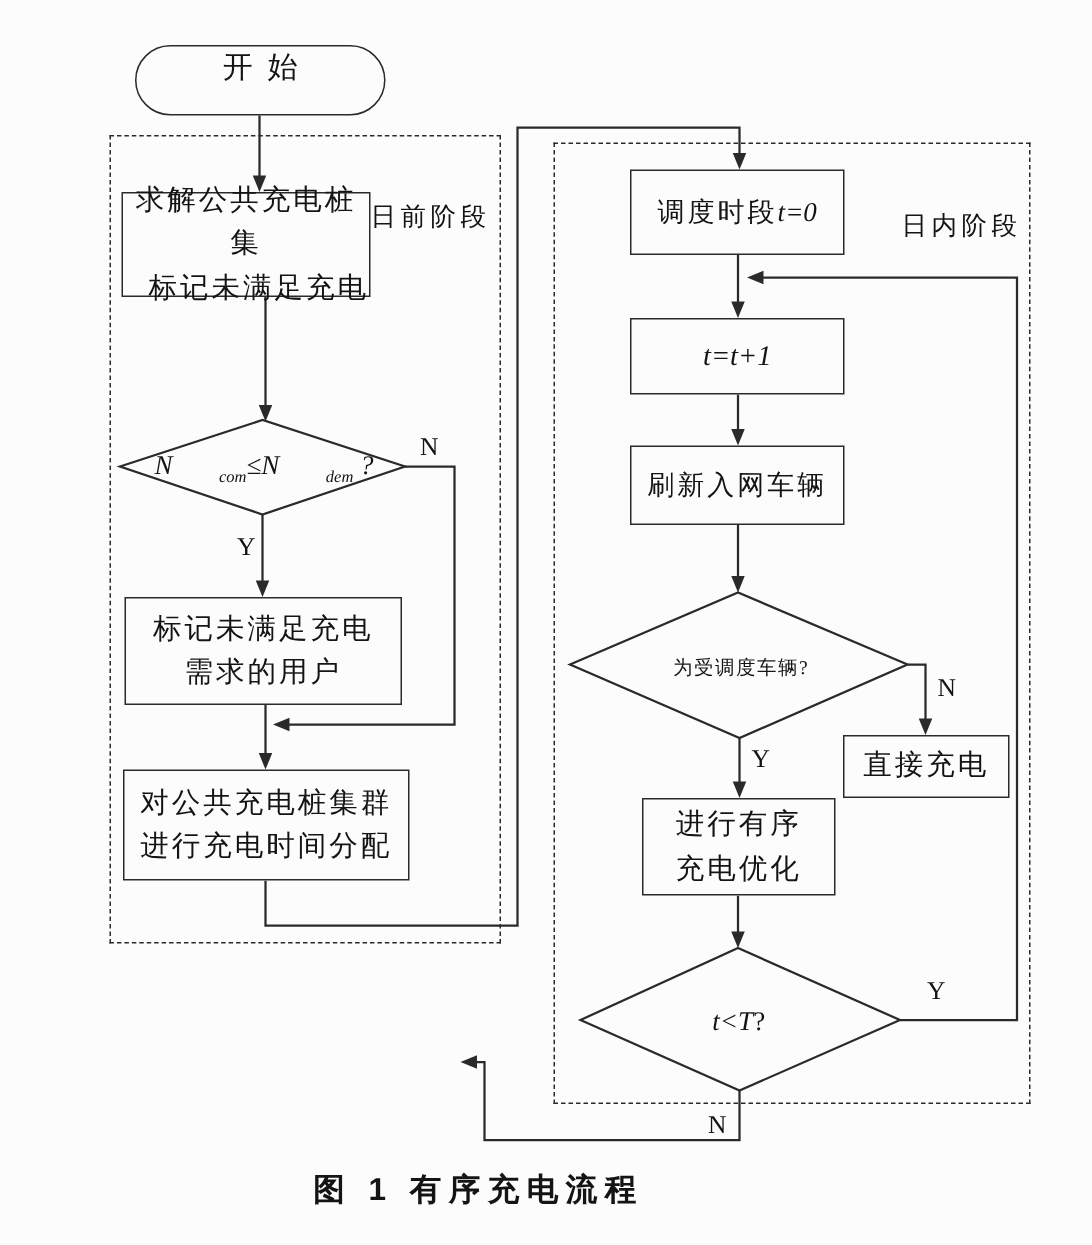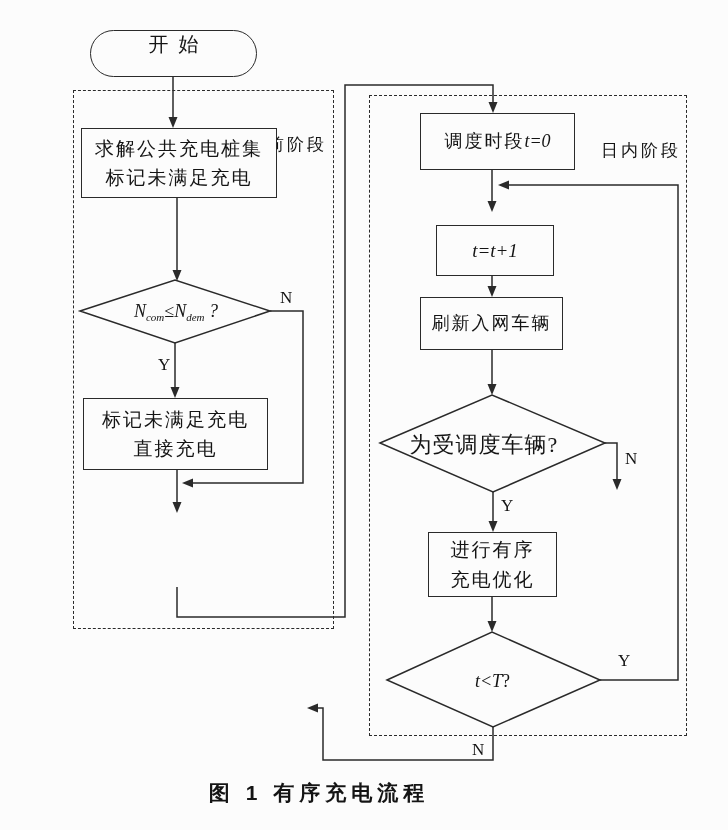--- a/index.html
+++ b/index.html
@@ -22,21 +22,21 @@
     position:absolute;border:1.6px solid #2a2a2a;background:#fcfcfc;
     border-radius:999px;display:flex;align-items:flex-start;justify-content:center;
     font-size:20px;letter-spacing:10px;text-indent:10px;box-sizing:border-box;
   }
   .dtext{
     position:absolute;transform:translate(-50%,-50%);
     white-space:nowrap;text-align:center;font-size:18px;letter-spacing:1px;
   }
   .branch{position:absolute;font-size:17px;font-family:"Liberation Serif","DejaVu Serif",serif;}
   .math{font-style:italic;font-family:"Liberation Serif","DejaVu Serif",serif;letter-spacing:0;}
-  .math sub{font-size:11px;letter-spacing:0;}
+  .math sub{font-size:11px;letter-spacing:0;margin-left:31px;}
   .caption{
     position:absolute;left:0;top:779px;width:600px;text-align:center;
     font-family:"Liberation Sans","DejaVu Sans",sans-serif;
     font-weight:bold;font-size:21px;letter-spacing:5px;text-indent:38px;
   }
 </style>
 </head>
 <body>
 
 <div class="canvas">
@@ -84,49 +84,56 @@
     </g>
   </svg>
 
   <div class="stage-label" style="left:247px;top:93px;">日前阶段</div>
   <div class="stage-label" style="left:601px;top:99px;">日内阶段</div>
 
   <div class="oval" style="left:90px;top:30px;width:167px;height:47px;">
     <span>开始</span>
   </div>
 
-  <div class="node" style="left:81px;top:128px;width:196px;height:70px;">
+  <div class="node" style="left:81px;top:128px;width:166px;height:70px;align-items:flex-end;">
     <div>求解公共充电桩集</div>
     <div>标记未满足充电</div>
   </div>
   <div class="node" style="left:83px;top:398px;width:185px;height:72px;">
     <div>标记未满足充电</div>
-    <div>直接充电</div>
+    <div>需求的用户</div>
+  </div>
+  <div class="node" style="left:82px;top:513px;width:191px;height:74px;">
+    <div>对公共充电桩集群</div>
+    <div>进行充电时间分配</div>
   </div>
 
-  <div class="node" style="left:420px;top:113px;width:155px;height:57px;font-size:18px;">
+  <div class="node" style="left:420px;top:113px;width:143px;height:57px;font-size:18px;">
     <div style="white-space:nowrap;">
       <span>调度时段</span><span class="math">t</span><span class="math">=0</span>
     </div>
   </div>
-  <div class="node" style="left:436px;top:212px;width:118px;height:51px;margin-top:13px;">
+  <div class="node" style="left:420px;top:212px;width:143px;height:51px;">
     <span class="math" style="font-size:19px;">t=t+1</span>
   </div>
   <div class="node" style="left:420px;top:297px;width:143px;height:53px;font-size:18px;">
     <span>刷新入网车辆</span>
   </div>
   <div class="node" style="left:428px;top:532px;width:129px;height:65px;">
     <div>进行有序</div>
     <div>充电优化</div>
   </div>
+  <div class="node" style="left:562px;top:490px;width:111px;height:42px;">
+    <span>直接充电</span>
+  </div>
 
   <div class="dtext math" style="left:176px;top:312px;">
     <span>N</span><sub>com</sub><span>≤</span><span>N</span><sub>dem</sub><span> ?</span>
   </div>
-  <div class="dtext" style="left:484px;top:445px;font-size:22px;font-family:Liberation Serif, serif;">为受调度车辆?</div>
+  <div class="dtext" style="left:494px;top:445px;font-size:13px;font-family:Liberation Serif, serif;">为受调度车辆?</div>
   <div class="dtext" style="left:493px;top:681px;">
     <span class="math">t&lt;T</span><span>?</span>
   </div>
 
   <div class="branch" style="left:280px;top:288px;">N</div>
   <div class="branch" style="left:158px;top:355px;">Y</div>
   <div class="branch" style="left:625px;top:449px;">N</div>
   <div class="branch" style="left:501px;top:496px;">Y</div>
   <div class="branch" style="left:618px;top:651px;">Y</div>
   <div class="branch" style="left:472px;top:740px;">N</div>

